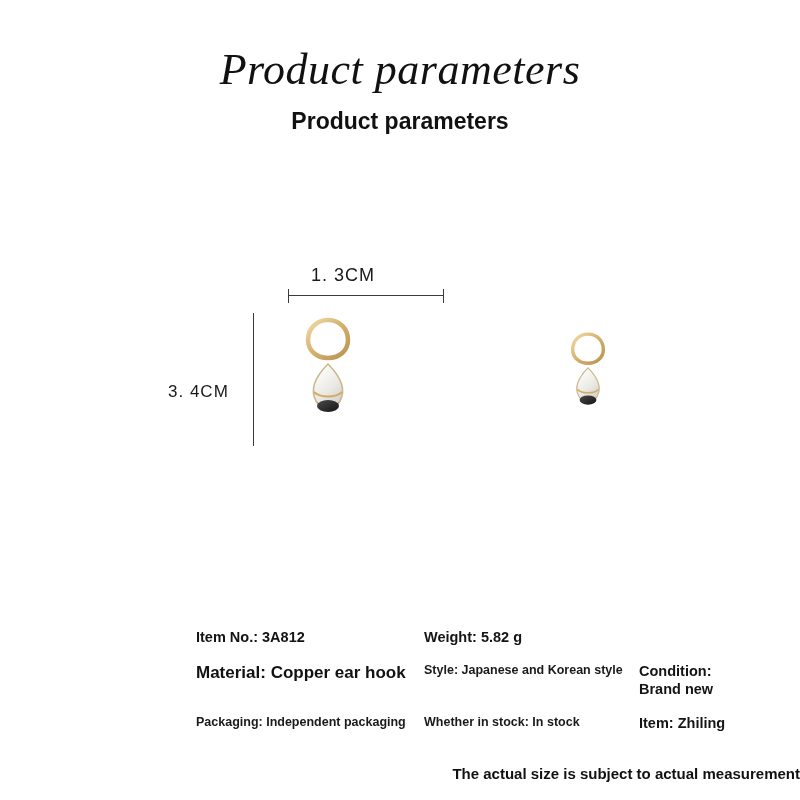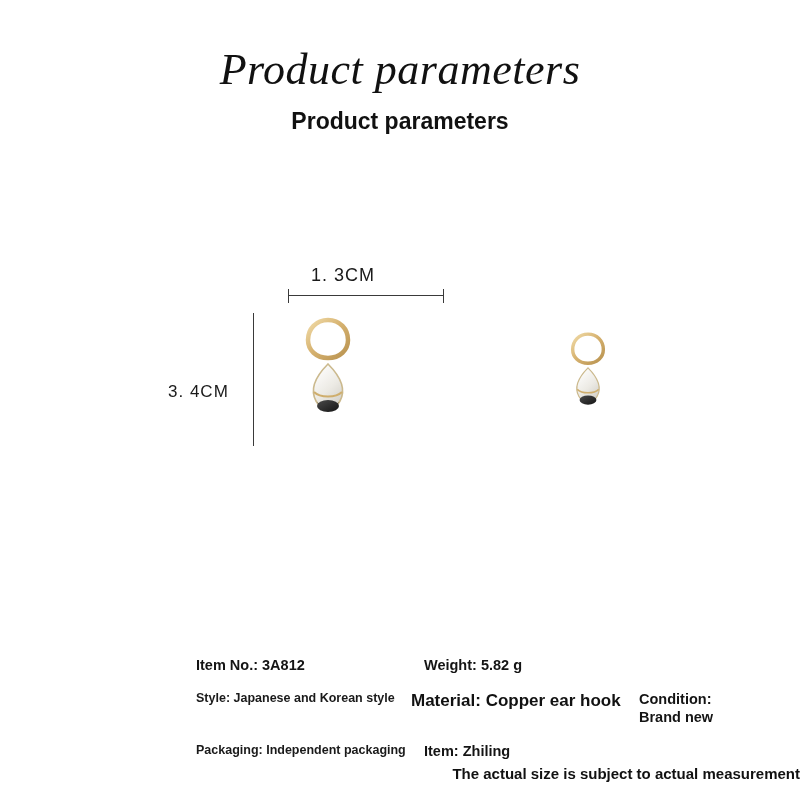--- a/index.html
+++ b/index.html
@@ -104,21 +104,20 @@
   }
   .earring-large { left: 288px; top: 312px; }
   .earring-small { left: 557px; top: 328px; }
 
   
   .specs {
     position: absolute;
     left: 196px;
     top: 628px;
     width: 570px;
-    margin-top: 28px;
   }
   .spec-row {
     display: flex;
     align-items: flex-start;
     margin-bottom: 16px;
   }
   .spec-cell {
     padding-right: 10px;
     box-sizing: border-box;
   }
@@ -221,25 +220,26 @@
 </div>
 
 <div class="specs">
 
   <div class="spec-row">
     <div class="spec-cell c1 txt-b15">Item No.: 3A812</div>
     <div class="spec-cell c3 txt-b15">Weight: 5.82 g</div>
   </div>
 
   <div class="spec-row">
+    <div class="spec-cell c1 txt-b17">Material: Copper ear hook</div>
     <div class="spec-cell c2 txt-b13">Style: Japanese and Korean style</div>
-    <div class="spec-cell c1 txt-b17">Material: Copper ear hook</div>
     <div class="spec-cell c3 txt-b15">Condition: Brand new</div>
   </div>
 
   <div class="spec-row">
     <div class="spec-cell c1 txt-b13">Packaging: Independent packaging</div>
+    <div class="spec-cell c2 txt-b13">Whether in stock: In stock</div>
     <div class="spec-cell c3 txt-b15">Item: Zhiling</div>
   </div>
 
 </div>
 
 <div class="footnote">The actual size is subject to actual measurement</div>
 
 </body></html>

